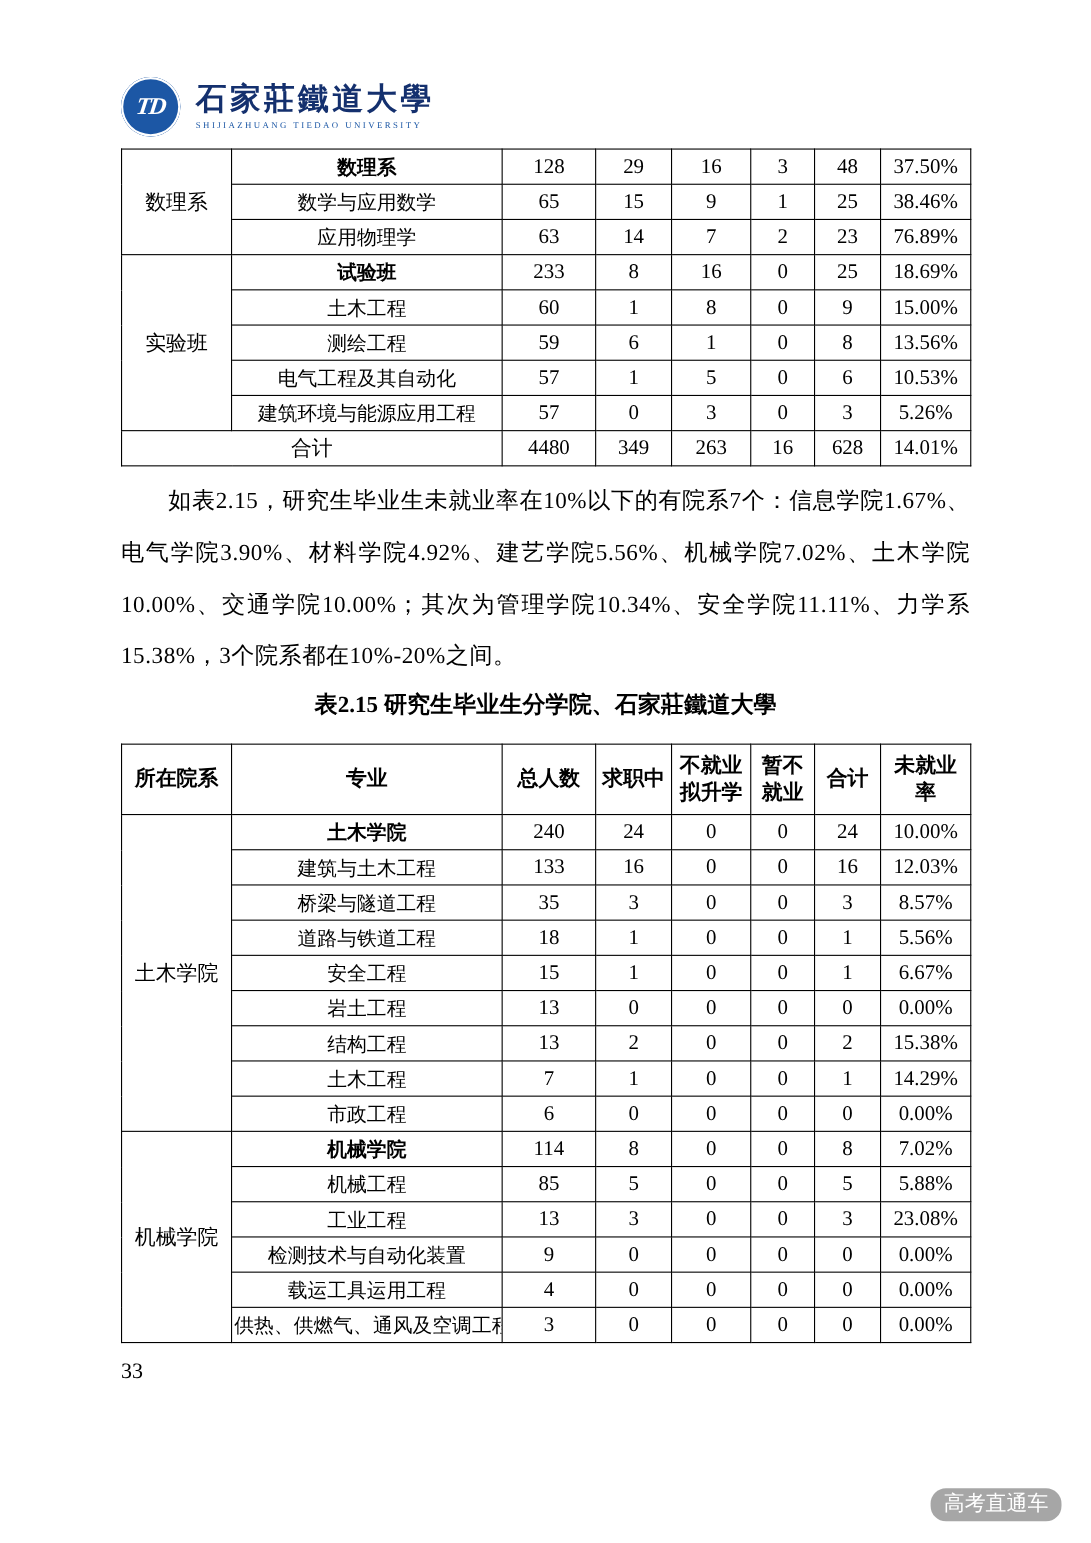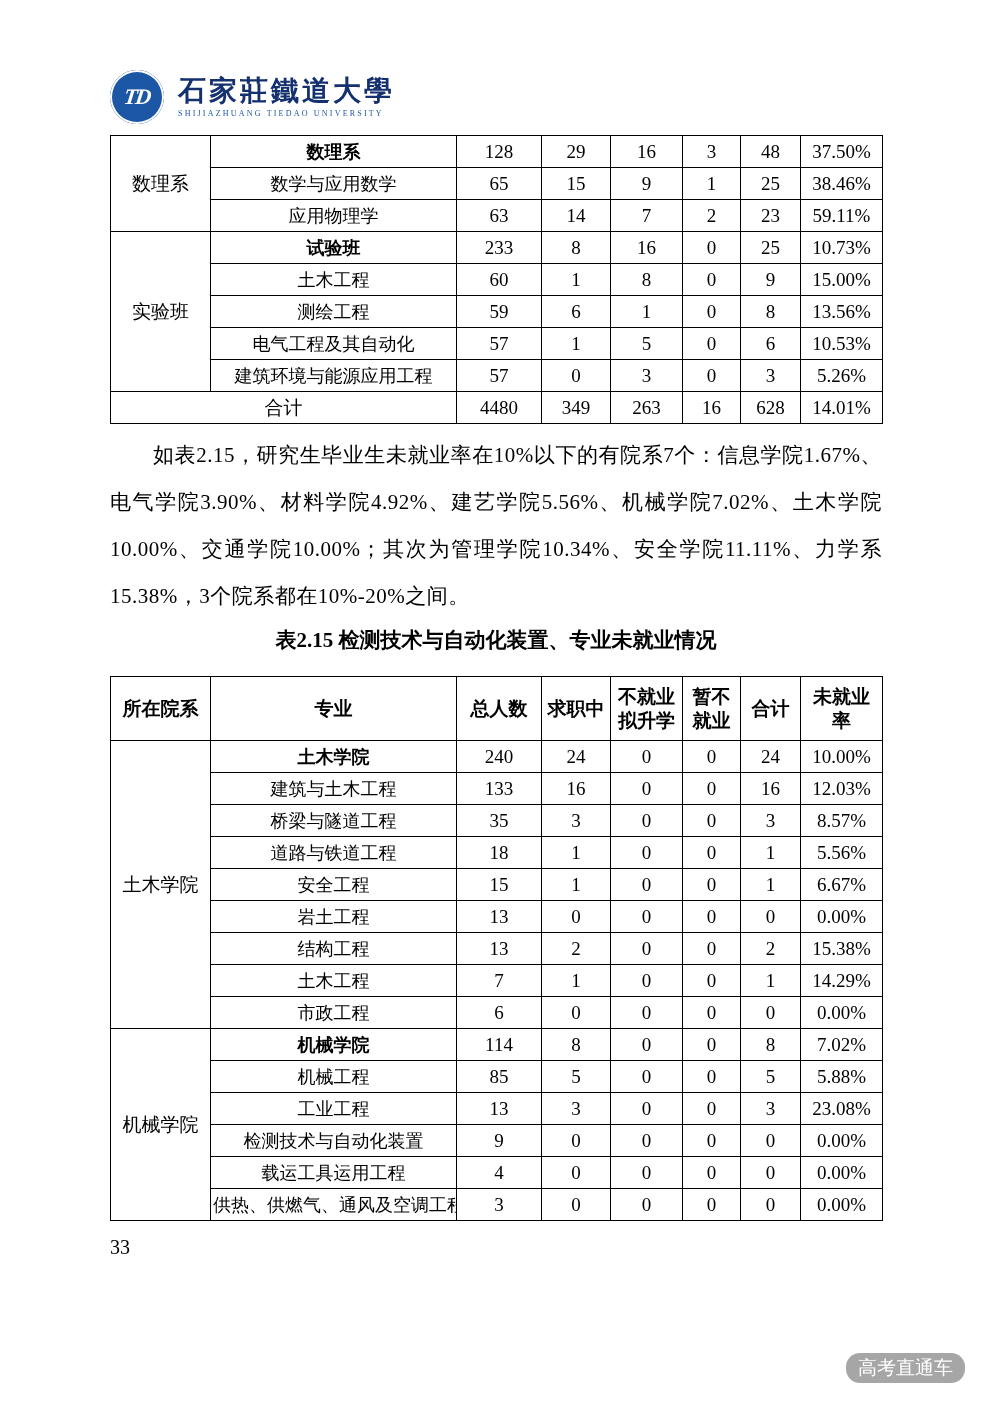--- a/index.html
+++ b/index.html
@@ -115,31 +115,31 @@
               <td>25</td>
               <td>38.46%</td>
             </tr>
             <tr>
               <td class="major-cell">应用物理学</td>
               <td>63</td>
               <td>14</td>
               <td>7</td>
               <td>2</td>
               <td>23</td>
-              <td>59.11%</td>
+              <td>76.89%</td>
             </tr>
             <tr>
               <td class="group-cell" rowspan="5">实验班</td>
               <td class="major-cell bold">试验班</td>
               <td>233</td>
               <td>8</td>
               <td>16</td>
               <td>0</td>
               <td>25</td>
-              <td>10.73%</td>
+              <td>18.69%</td>
             </tr>
             <tr>
               <td class="major-cell">土木工程</td>
               <td>60</td>
               <td>1</td>
               <td>8</td>
               <td>0</td>
               <td>9</td>
               <td>15.00%</td>
             </tr>
@@ -179,21 +179,21 @@
               <td>628</td>
               <td>14.01%</td>
             </tr>
           </tbody>
       </table>
     </div>
 
 
     <div class="sec-paragraph">如表2.15，研究生毕业生未就业率在10%以下的有院系7个：信息学院1.67%、电气学院3.90%、材料学院4.92%、建艺学院5.56%、机械学院7.02%、土木学院10.00%、交通学院10.00%；其次为管理学院10.34%、安全学院11.11%、力学系15.38%，3个院系都在10%-20%之间。</div>
 
-    <div class="table-caption">表2.15 检测技术与自动化装置、专业未就业情况</div>
+    <div class="table-caption">表2.15 研究生毕业生分学院、石家莊鐵道大學</div>
 
     <div class="table2-wrap">
       <table id="table2">
         <colgroup>
           <col class="c-group">
             <col class="c-name">
             <col class="c-n1">
             <col class="c-n2">
           <col class="c-n3">
             <col class="c-n4">

